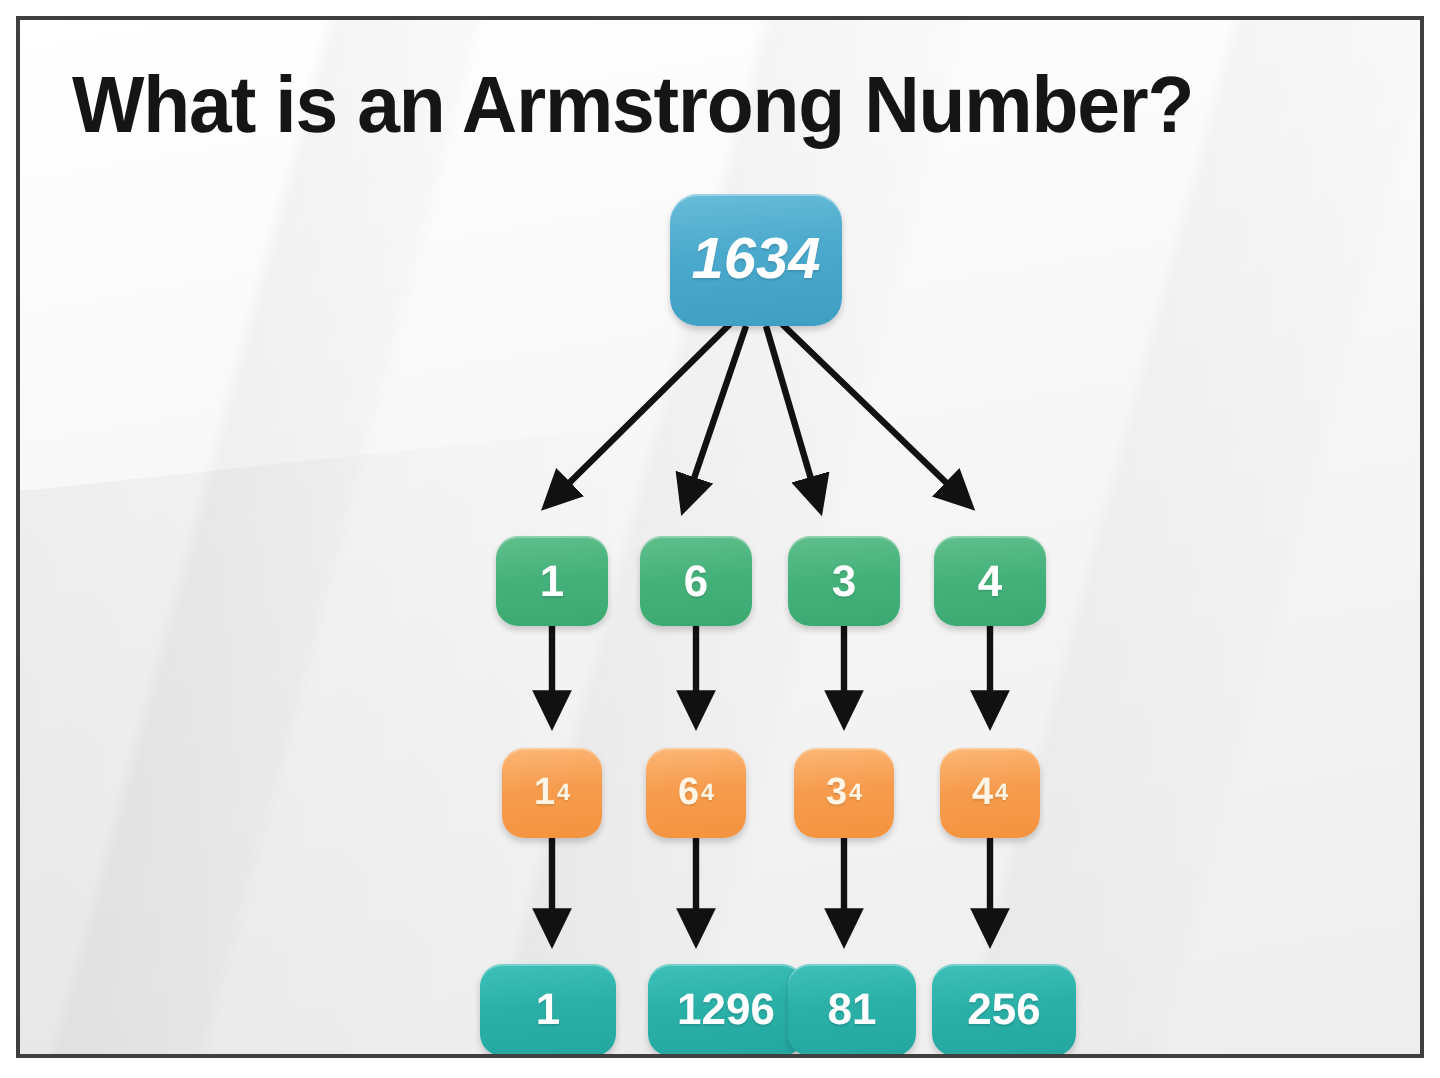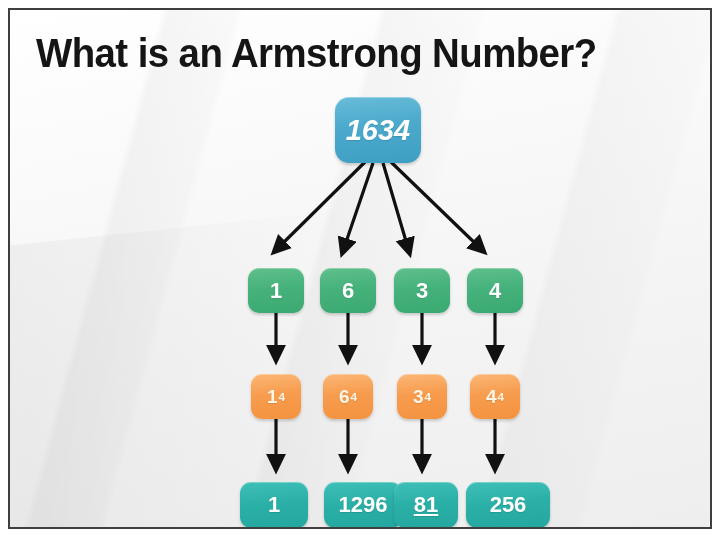--- a/index.html
+++ b/index.html
@@ -232,21 +232,21 @@
       <span>4</span>
         <sup>4</sup>
     </div>
 
     <div class="node node-result" style="left:230px; width:68px;">
       <span>1</span>
     </div>
     <div class="node node-result" style="left:314px; width:78px;">
       <span>1296</span>
     </div>
-    <div class="node node-result" style="left:384px; width:64px;text-decoration:underline;">
+    <div class="node node-result" style="left:384px; width:64px;">
       <span>81</span>
     </div>
-    <div class="node node-result" style="left:456px; width:84px;">
+    <div class="node node-result" style="left:456px; width:72px;">
       <span>256</span>
     </div>
 
   </div>
 </div>
 
 </body></html>

